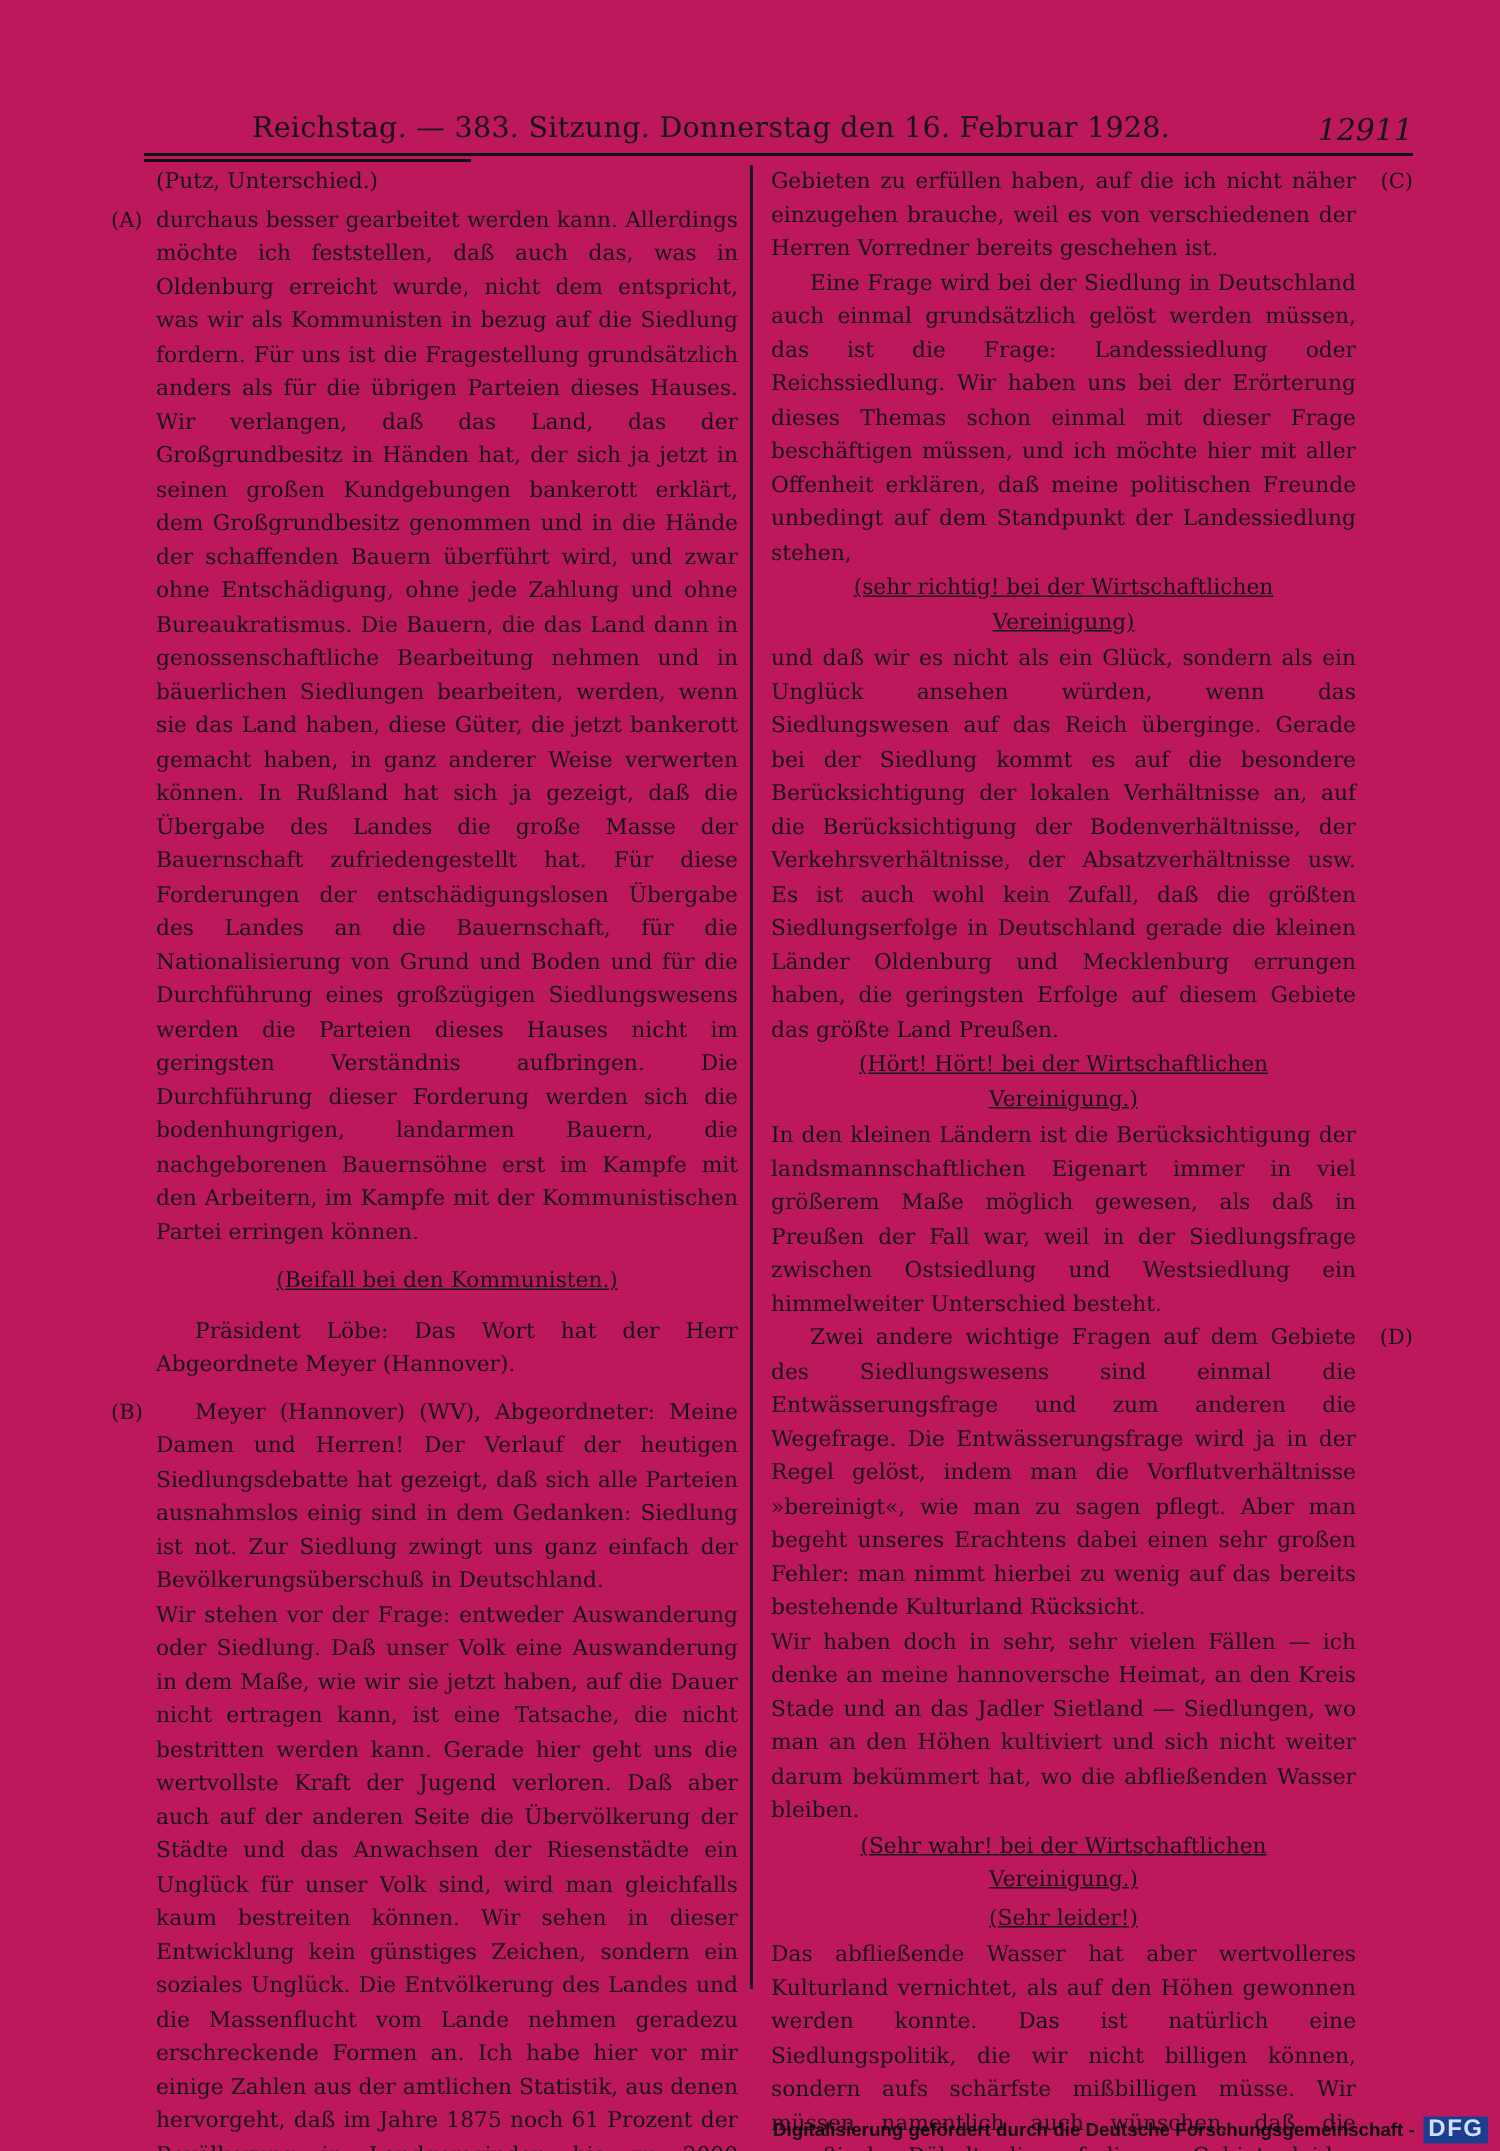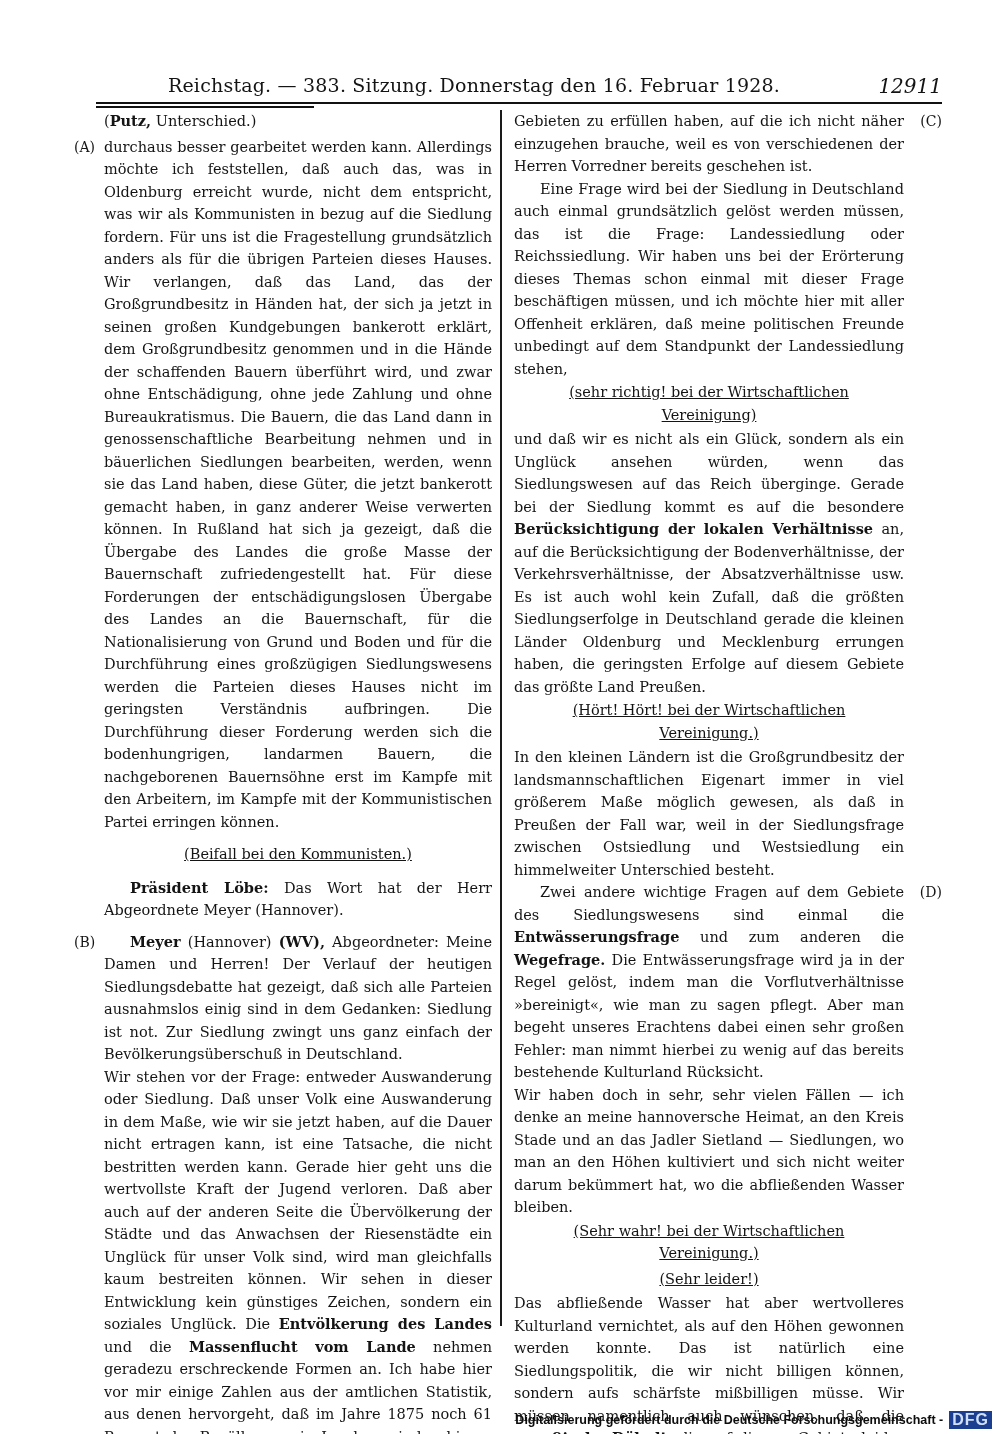--- a/index.html
+++ b/index.html
@@ -1,21 +1,21 @@
 <!DOCTYPE html>
 <html lang="de"><head>
 <meta charset="utf-8">
 <style>
   html, body { margin: 0; padding: 0; background: #e8e8e6; }
   .page {
     position: relative;
     width: 1000px;
     height: 1434px;
     margin: 0 auto;
-    background: #ffffff;
+    background: #be185d;
     color: #141414;
     font-family: "DejaVu Serif", serif;
     overflow: hidden;
   }
   
   .header { position: absolute; top: 74px; left: 96px; right: 58px; height: 26px; }
   .header-title {
     position: absolute; left: 0; right: 90px; text-align: center;
     font-size: 19px; letter-spacing: 0.2px; white-space: nowrap;
   }
@@ -31,21 +31,21 @@
     text-align: justify;
   }
   .col-left  { left: 104px; width: 388px; }
   .col-right { left: 514px; width: 390px; }
 
   .block { margin: 0; position: relative; }
   .block.indent { text-indent: 26px; }
   .block.note { text-align: left; margin-bottom: 3px; }
   .block.stage { text-align: center; text-indent: 0; padding: 1px 42px 2px 42px; text-decoration: underline; }
   .block.space-before { margin-top: 9px; }
-  .b { font-weight: bold; }
+  .b { font-weight: normal; }
 
   .margin-label {
     position: absolute; top: 1px;
     font-size: 14px; line-height: 20px; text-indent: 0;
     white-space: nowrap;
   }
   .margin-label.side-left  { left: -30px; }
   .margin-label.side-right { right: -38px; }
 
   
@@ -85,21 +85,21 @@
       <p class="block body indent space-before"><span class="margin-label side-left">(B)</span><span class="b">Meyer</span><span> (Hannover) </span><span class="b">(WV),</span><span> Abgeordneter:  Meine Damen und Herren!  Der Verlauf der heutigen Siedlungsdebatte hat gezeigt, daß sich alle Parteien ausnahmslos einig sind in dem Gedanken: Siedlung ist not.  Zur Siedlung zwingt uns ganz einfach der Bevölkerungsüberschuß in Deutschland.</span></p>
       <p class="block body"><span>Wir stehen vor der Frage: entweder Auswanderung oder Siedlung.  Daß unser Volk eine Auswanderung in dem Maße, wie wir sie jetzt haben, auf die Dauer nicht ertragen kann, ist eine Tatsache, die nicht bestritten werden kann.  Gerade hier geht uns die wertvollste Kraft der Jugend verloren.  Daß aber auch auf der anderen Seite die Übervölkerung der Städte und das Anwachsen der Riesenstädte ein Unglück für unser Volk sind, wird man gleichfalls kaum bestreiten können.  Wir sehen in dieser Entwicklung kein günstiges Zeichen, sondern ein soziales Unglück.  Die </span><span class="b">Entvölkerung des Landes</span><span> und die </span><span class="b">Massenflucht vom Lande</span><span> nehmen geradezu erschreckende Formen an.  Ich habe hier vor mir einige Zahlen aus der amtlichen Statistik, aus denen hervorgeht, daß im Jahre 1875 noch 61 Prozent der Bevölkerung in Landgemeinden bis zu 2000 Einwohnern wohnten.  Im Jahre 1900 waren es noch 46 Prozent und im Jahre 1900 waren es nur noch 27 Prozent.</span></p>
     </div>
 
   <div class="col col-right">
       <p class="block body"><span class="margin-label side-right">(C)</span><span>Gebieten zu erfüllen haben, auf die ich nicht näher einzugehen brauche, weil es von verschiedenen der Herren Vorredner bereits geschehen ist.</span></p>
       <p class="block body indent"><span>Eine Frage wird bei der Siedlung in Deutschland auch einmal grundsätzlich gelöst werden müssen, das ist die Frage: Landessiedlung oder Reichssiedlung.  Wir haben uns bei der Erörterung dieses Themas schon einmal mit dieser Frage beschäftigen müssen, und ich möchte hier mit aller Offenheit erklären, daß meine politischen Freunde unbedingt auf dem Standpunkt der Landessiedlung stehen,</span></p>
       <p class="block stage"><span>(sehr richtig! bei der Wirtschaftlichen Vereinigung)</span></p>
       <p class="block body"><span>und daß wir es nicht als ein Glück, sondern als ein Unglück ansehen würden, wenn das Siedlungswesen auf das Reich überginge.  Gerade bei der Siedlung kommt es auf die besondere </span><span class="b">Berücksichtigung der lokalen Verhältnisse</span><span> an, auf die Berücksichtigung der Bodenverhältnisse, der Verkehrsverhältnisse, der Absatzverhältnisse usw.  Es ist auch wohl kein Zufall, daß die größten Siedlungserfolge in Deutschland gerade die kleinen Länder Oldenburg und Mecklenburg errungen haben, die geringsten Erfolge auf diesem Gebiete das größte Land Preußen.</span></p>
       <p class="block stage"><span>(Hört! Hört! bei der Wirtschaftlichen Vereinigung.)</span></p>
-      <p class="block body"><span>In den kleinen Ländern ist die Großgrundbesitz der landsmannschaftlichen Eigenart immer in viel größerem Maße möglich gewesen, als daß in Preußen der Fall war, weil in der Siedlungsfrage zwischen Ostsiedlung und Westsiedlung ein himmelweiter Unterschied besteht.</span></p>
+      <p class="block body"><span>In den kleinen Ländern ist die Berücksichtigung der landsmannschaftlichen Eigenart immer in viel größerem Maße möglich gewesen, als daß in Preußen der Fall war, weil in der Siedlungsfrage zwischen Ostsiedlung und Westsiedlung ein himmelweiter Unterschied besteht.</span></p>
       <p class="block body indent"><span class="margin-label side-right">(D)</span><span>Zwei andere wichtige Fragen auf dem Gebiete des Siedlungswesens sind einmal die </span><span class="b">Entwässerungsfrage</span><span> und zum anderen die </span><span class="b">Wegefrage.</span><span>  Die Entwässerungsfrage wird ja in der Regel gelöst, indem man die Vorflutverhältnisse »bereinigt«, wie man zu sagen pflegt.  Aber man begeht unseres Erachtens dabei einen sehr großen Fehler:  man nimmt hierbei zu wenig auf das bereits bestehende Kulturland Rücksicht.</span></p>
       <p class="block body"><span>Wir haben doch in sehr, sehr vielen Fällen — ich denke an meine hannoversche Heimat, an den Kreis Stade und an das Jadler Sietland — Siedlungen, wo man an den Höhen kultiviert und sich nicht weiter darum bekümmert hat, wo die abfließenden Wasser bleiben.</span></p>
       <p class="block stage"><span>(Sehr wahr! bei der Wirtschaftlichen Vereinigung.)</span></p>
       <p class="block stage"><span>(Sehr leider!)</span></p>
       <p class="block body"><span>Das abfließende Wasser hat aber wertvolleres Kulturland vernichtet, als auf den Höhen gewonnen werden konnte.  Das ist natürlich eine Siedlungspolitik, die wir nicht billigen können, sondern aufs schärfste mißbilligen müsse.  Wir müssen namentlich auch wünschen, daß die </span><span class="b">preußische Dökult,</span><span> die auf diesem Gebiete leider sehr rücksichtslos vorgegangen ist, mehr als bisher zur Verantwortung gezogen wird.</span></p>
     </div>
 
   <div class="digitization-bar">
     <span>Digitalisierung gefördert durch die Deutsche Forschungsgemeinschaft -</span>
     <span class="dfg-logo" style="background: rgb(28, 62, 144);">DFG</span>

